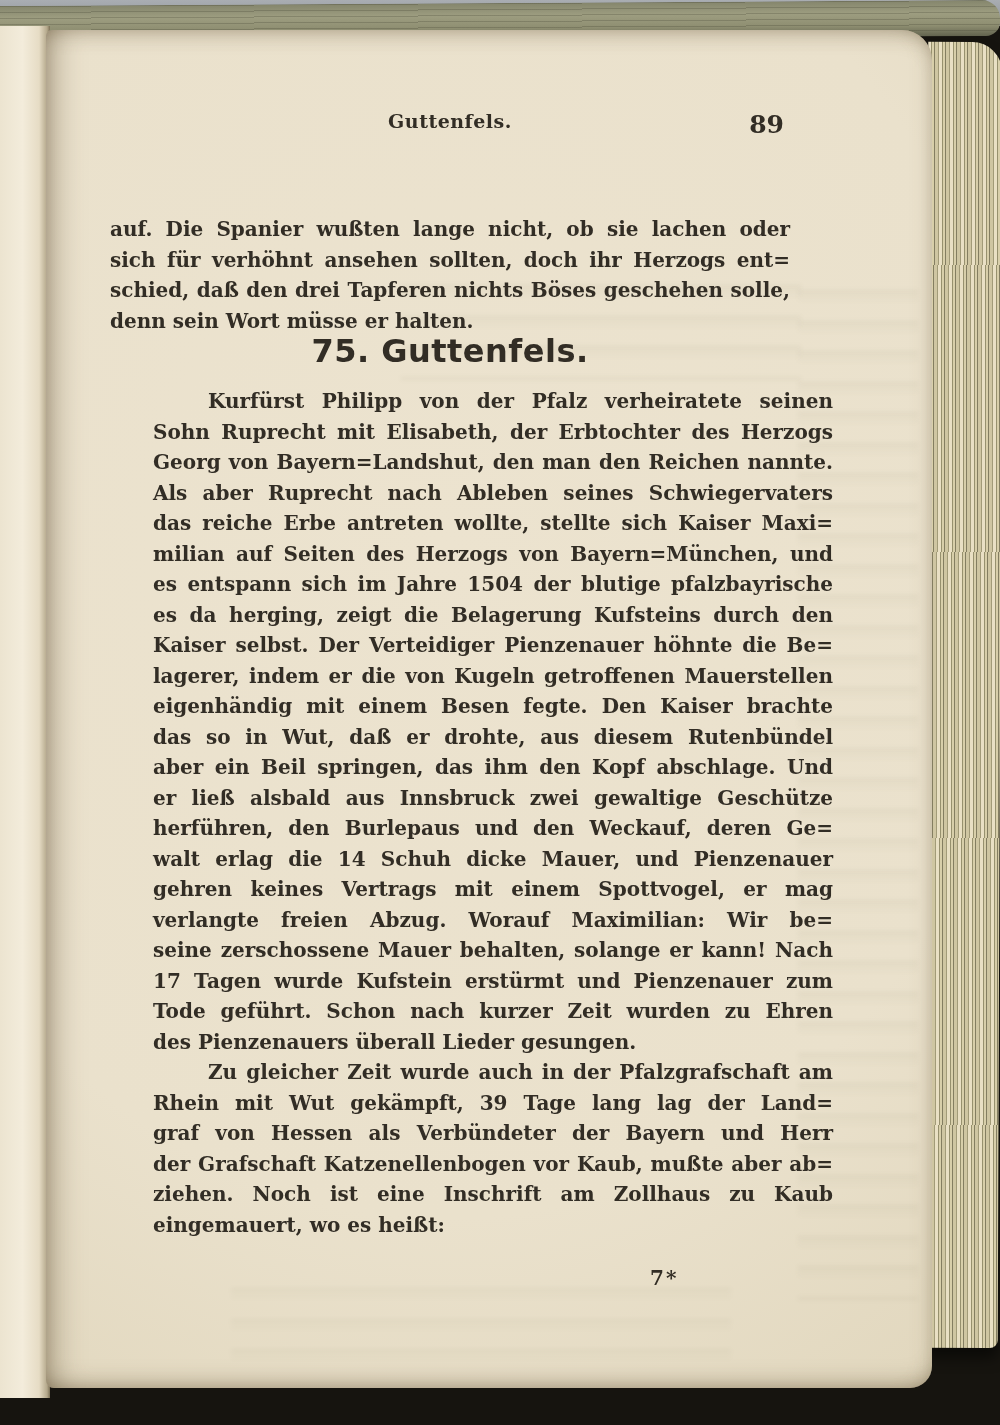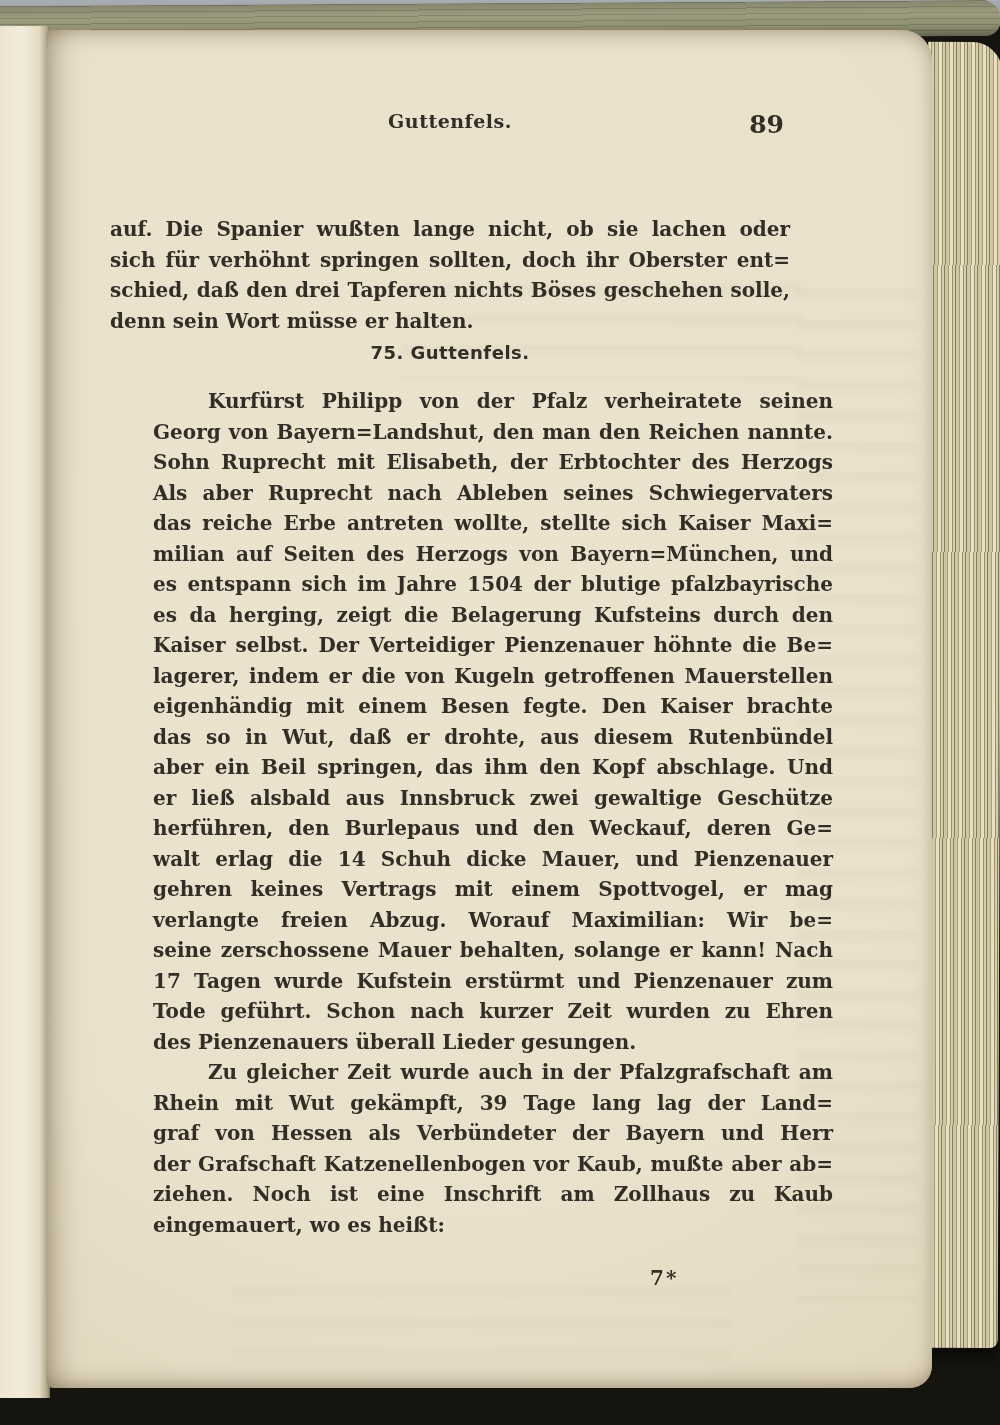--- a/index.html
+++ b/index.html
@@ -99,24 +99,24 @@
     height: 30.5px; line-height: 30.5px;
     white-space: nowrap;
     text-align: justify;
     text-align-last: justify;
     overflow: visible;
   }
   .indent .line:first-child { text-indent: 55px; }
   .line.last { text-align-last: left; }
 
   .section-heading {
-    position: absolute; left: 64px; top: 312px; width: 680px;
+    position: absolute; left: 64px; top: 302px; width: 680px;
     text-align: center;
     font-family: "DejaVu Sans", sans-serif;
-    font-size: 18px; font-weight: 800; letter-spacing: 0.5px;
+    font-size: 32px; font-weight: 800; letter-spacing: 0.5px;
   }
 
   .signature-mark {
     position: absolute; left: 604px; top: 1236px;
     font-size: 20px; font-weight: 700; letter-spacing: 2px;
   }
 </style>
 </head>
 <body>
 
@@ -131,32 +131,32 @@
   <div class="ghost ghost-b"></div>
   <div class="ghost ghost-c"></div>
 
   <div class="running-header ink">
     <div class="running-title">Guttenfels.</div>
     <div class="page-number">89</div>
   </div>
 
   <div class="textblock p-continuation ink">
       <div class="line">auf. Die Spanier wußten lange nicht, ob sie lachen oder</div>
-      <div class="line">sich für verhöhnt springen sollten, doch ihr Oberster ent=</div>
+      <div class="line">sich für verhöhnt ansehen sollten, doch ihr Herzogs ent=</div>
       <div class="line">schied, daß den drei Tapferen nichts Böses geschehen solle,</div>
       <div class="line last">denn sein Wort müsse er halten.</div>
     </div>
 
   <div class="section-heading ink">75. Guttenfels.</div>
 
   <div class="textblock p-story">
     <div class="indent ink">
         <div class="line">Kurfürst Philipp von der Pfalz verheiratete seinen</div>
+        <div class="line">Sohn Ruprecht mit Elisabeth, der Erbtochter des Herzogs</div>
         <div class="line">Georg von Bayern=Landshut, den man den Reichen nannte.</div>
-        <div class="line">Sohn Ruprecht mit Elisabeth, der Erbtochter des Herzogs</div>
         <div class="line">Als aber Ruprecht nach Ableben seines Schwiegervaters</div>
         <div class="line">das reiche Erbe antreten wollte, stellte sich Kaiser Maxi=</div>
         <div class="line">milian auf Seiten des Herzogs von Bayern=München, und</div>
         <div class="line">es entspann sich im Jahre 1504 der blutige pfalzbayrische</div>
         <div class="line">es da herging, zeigt die Belagerung Kufsteins durch den</div>
         <div class="line">Kaiser selbst. Der Verteidiger Pienzenauer höhnte die Be=</div>
         <div class="line">lagerer, indem er die von Kugeln getroffenen Mauerstellen</div>
         <div class="line">eigenhändig mit einem Besen fegte. Den Kaiser brachte</div>
         <div class="line">das so in Wut, daß er drohte, aus diesem Rutenbündel</div>
         <div class="line">aber ein Beil springen, das ihm den Kopf abschlage. Und</div>

